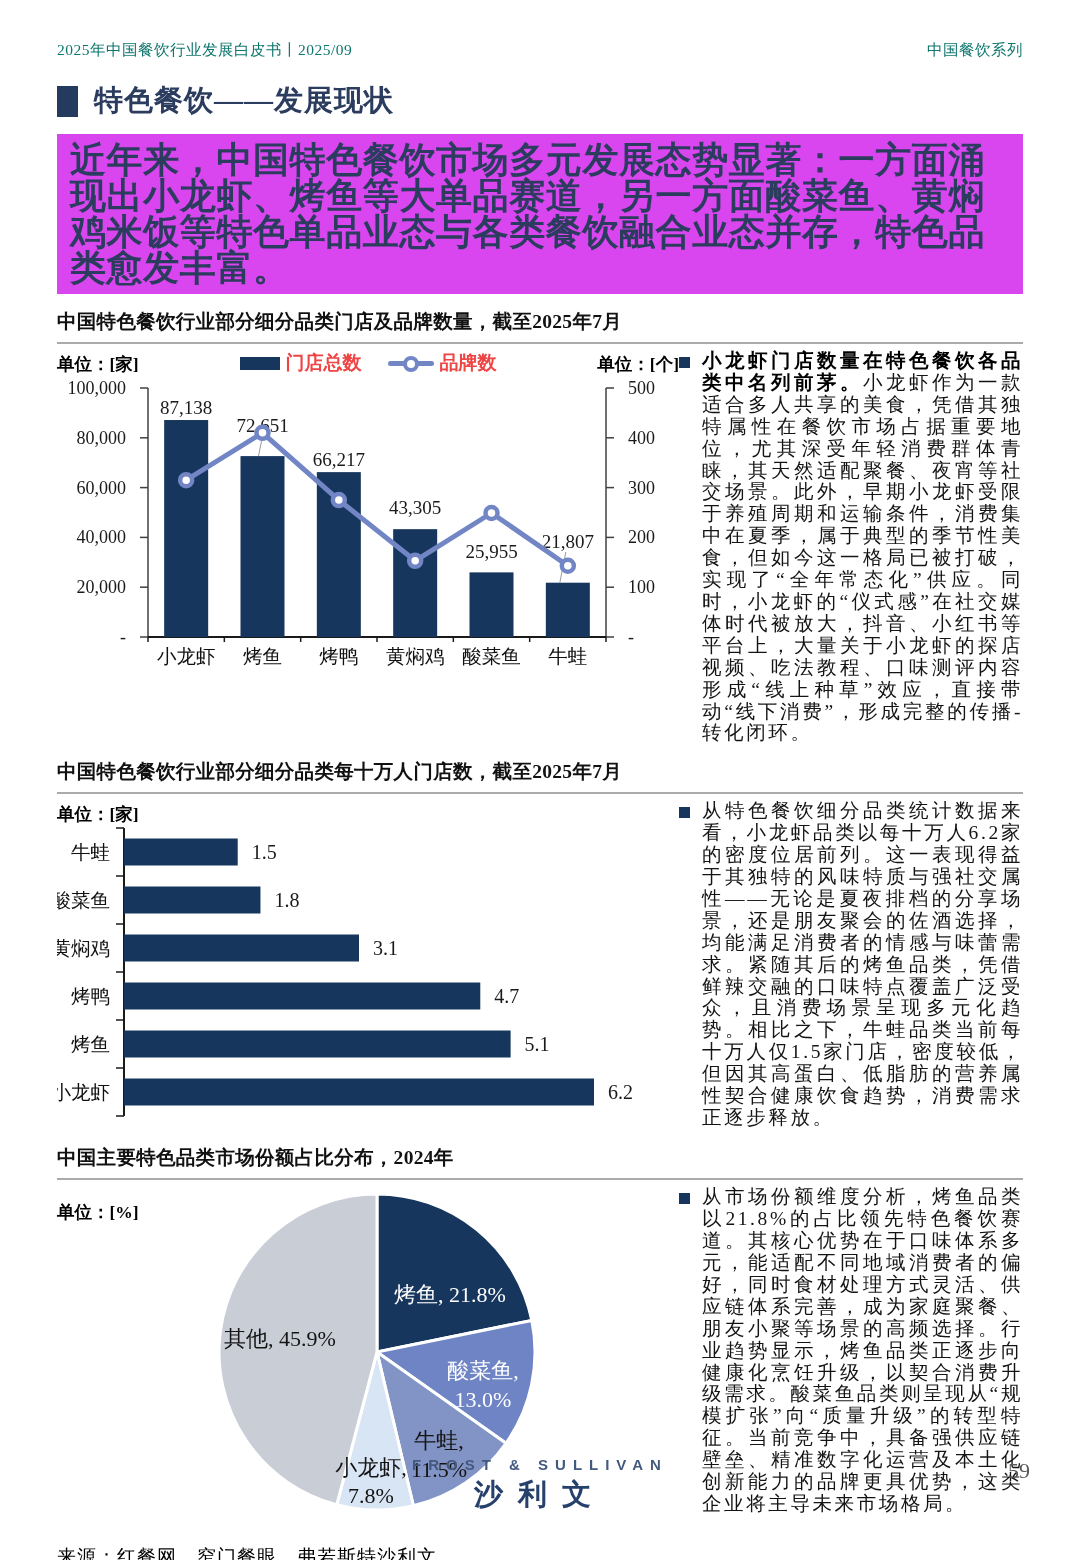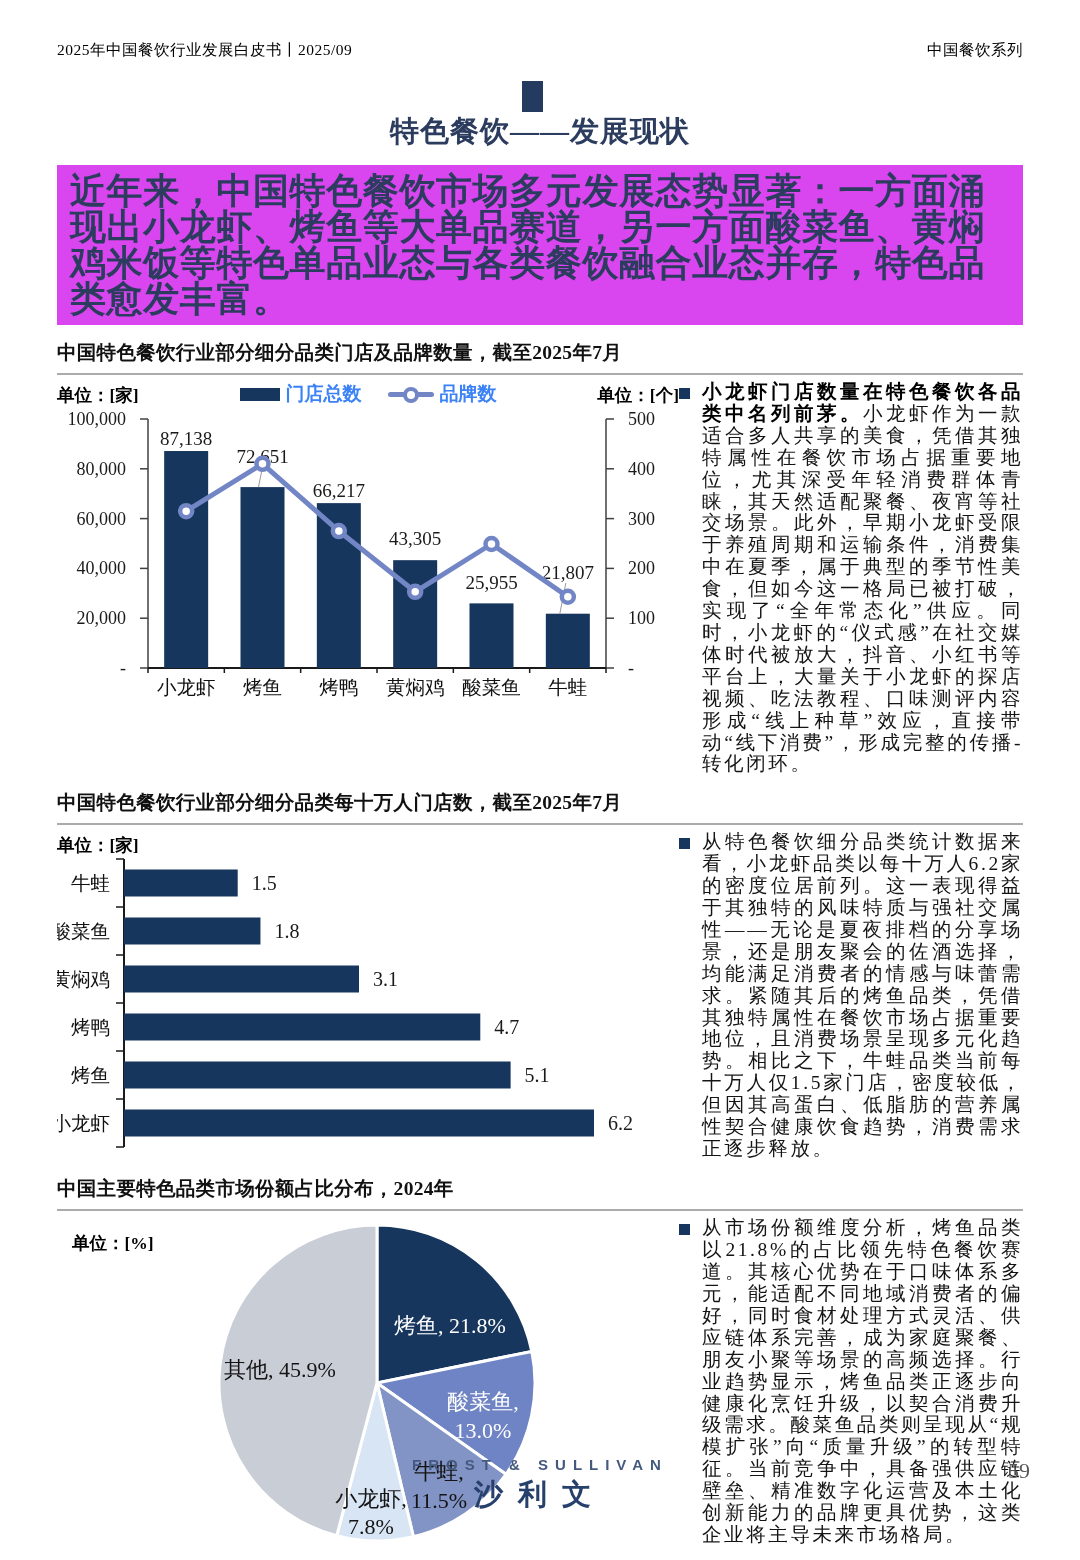--- a/index.html
+++ b/index.html
@@ -3,54 +3,54 @@
 <meta charset="utf-8">
 <style>
   html,body{margin:0;padding:0;background:#fff;}
   .page{
     position:relative;width:1080px;height:1560px;box-sizing:border-box;
     padding:0 57px;background:#ffffff;overflow:hidden;
     font-family:"Liberation Serif","DejaVu Serif",serif;color:#1a1a1a;
   }
   
   .header{margin-top:40px;display:flex;justify-content:space-between;
-    font-size:15.5px;color:#000000;letter-spacing:.5px;}
-  
-  .section-head{margin-top:20px;display:flex;align-items:center;flex-direction:column;}
+    font-size:15.5px;color:#0f766e;letter-spacing:.5px;}
+  
+  .section-head{margin-top:20px;display:flex;align-items:center;}
   .section-head .sq{width:21px;height:31px;background:#253A5F;margin-right:16px;flex-shrink:0;}
   .section-head h1{margin:0;font-size:29px;font-weight:700;color:#2B3C5E;letter-spacing:1px;}
   
   .intro{margin-top:13px;background:#d946ef;padding:8px 13px;
     font-size:36px;font-weight:700;color:#2B3C5E;line-height:36px;letter-spacing:.6px;}
   
   .sec{margin-top:14px;}
   .chart-title{font-size:19.5px;font-weight:600;color:#111;letter-spacing:.3px;}
   .title-rule{border:none;border-top:2px solid #ABABAB;margin:7px 0 0 0;}
   .row{display:flex;justify-content:space-between;margin-top:6px;}
   .chart-col{width:622px;flex-shrink:0;position:relative;}
   .text-col{width:344px;flex-shrink:0;}
   .units-row{display:flex;align-items:flex-end;height:26px;}
   .unit{font-size:17.5px;font-weight:700;color:#000;}
   .legend{flex:1;display:flex;justify-content:center;align-items:center;gap:26px;}
-  .legend .item{display:flex;align-items:center;gap:6px;font-size:19px;font-weight:600;color:#3b82f6;}
+  .legend .item{display:flex;align-items:center;gap:6px;font-size:19px;font-weight:600;color:#ef4444;}
   .legend .bar-swatch{width:40px;height:13px;background:#17365D;}
   .legend .line-swatch{position:relative;width:46px;height:14px;}
   .legend .line-swatch .ln{position:absolute;left:0;right:0;top:5px;height:5px;background:#7286C6;border-radius:3px;}
   .legend .line-swatch .dot{position:absolute;left:15px;top:0;width:8px;height:8px;background:#fff;
     border:4px solid #7286C6;border-radius:50%;}
   svg text{font-family:"Liberation Serif","DejaVu Serif",serif;}
   
   .bullet{display:flex;}
   .bullet .bsq{width:11px;height:11px;background:#17365D;margin:7px 12px 0 0;flex-shrink:0;}
   .bullet p{margin:0;font-size:19.5px;line-height:21.9px;text-align:justify;
     letter-spacing:2.6px;color:#141414;}
   .bullet .lead{font-weight:700;color:#000;}
   
   .pie-wrap{height:338px;position:relative;}
-  .pie-wrap .unit{position:absolute;left:15px;top:14px;}
+  .pie-wrap .unit{position:absolute;left:0;top:14px;}
   
   .source{margin-top:20px;font-size:19px;color:#000000;letter-spacing:1px;}
   .logo{position:absolute;left:0;right:0;top:1456px;text-align:center;}
   .logo .en{font-size:15px;letter-spacing:7px;color:#44597F;font-family:"Liberation Sans",sans-serif;font-weight:700;}
   .logo .cn{margin-top:2px;font-size:29px;font-weight:700;letter-spacing:15px;color:#27406B;
     font-family:"Liberation Sans",sans-serif;}
   .page-num{position:absolute;right:50px;top:1458px;font-size:22px;color:#595959;}
 </style>
 </head>
 <body>
@@ -197,21 +197,21 @@
             <text x="53" y="225" text-anchor="end" font-size="19.5" fill="#111">烤鱼</text>
             <text x="467.6129032258064" y="225" text-anchor="start" font-size="20" fill="#1a1a1a">5.1</text>
             <rect x="67" y="252.5" width="469.99999999999994" height="27" fill="#17365D"></rect>
             <text x="53" y="273" text-anchor="end" font-size="19.5" fill="#111">小龙虾</text>
             <text x="551" y="273" text-anchor="start" font-size="20" fill="#1a1a1a">6.2</text>
           </svg>
       </div>
       <div class="text-col">
         <div class="bullet">
           <div class="bsq"></div>
-          <p>从特色餐饮细分品类统计数据来看，小龙虾品类以每十万人6.2家的密度位居前列。这一表现得益于其独特的风味特质与强社交属性——无论是夏夜排档的分享场景，还是朋友聚会的佐酒选择，均能满足消费者的情感与味蕾需求。紧随其后的烤鱼品类，凭借其独特属性在餐饮市场占据重要地位，且消费场景呈现多元化趋势。相比之下，牛蛙品类当前每十万人仅1.5家门店，密度较低，但因其高蛋白、低脂肪的营养属性契合健康饮食趋势，消费需求正逐步释放。</p>
+          <p>从特色餐饮细分品类统计数据来看，小龙虾品类以每十万人6.2家的密度位居前列。这一表现得益于其独特的风味特质与强社交属性——无论是夏夜排档的分享场景，还是朋友聚会的佐酒选择，均能满足消费者的情感与味蕾需求。紧随其后的烤鱼品类，凭借鲜辣交融的口味特点覆盖广泛受众，且消费场景呈现多元化趋势。相比之下，牛蛙品类当前每十万人仅1.5家门店，密度较低，但因其高蛋白、低脂肪的营养属性契合健康饮食趋势，消费需求正逐步释放。</p>
         </div>
       </div>
     </div>
   </div>
 
   <div class="sec">
     <div class="chart-title">中国主要特色品类市场份额占比分布，2024年</div>
     <hr class="title-rule">
     <div class="row">
       <div class="chart-col pie-wrap">

